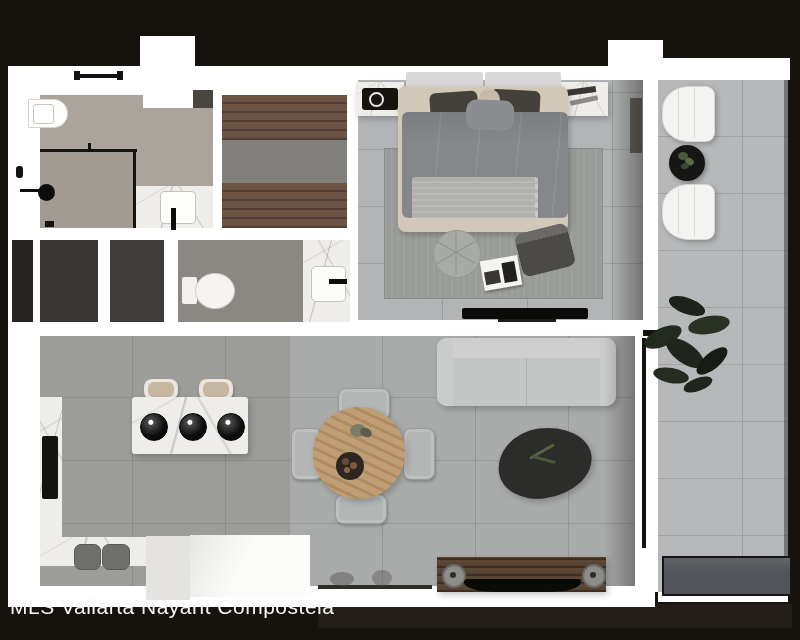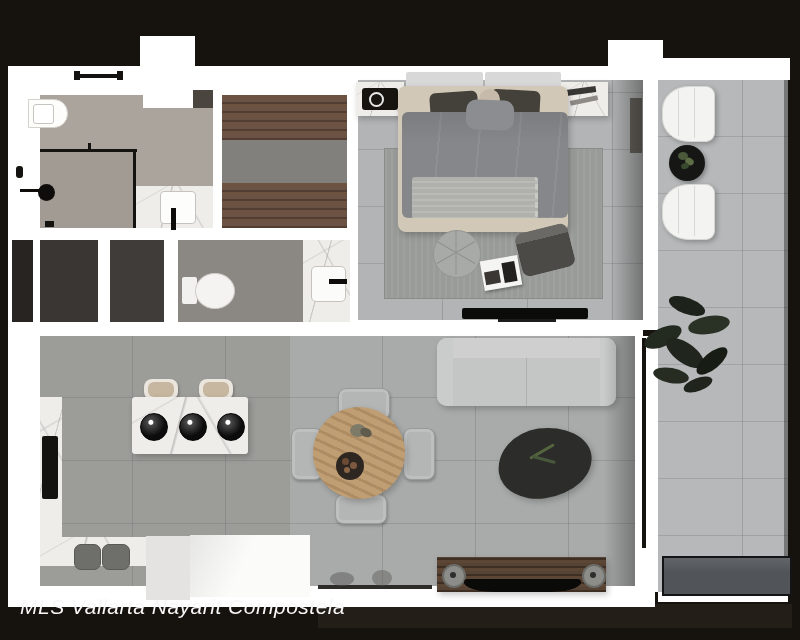--- a/index.html
+++ b/index.html
@@ -208,15 +208,15 @@
   <div class="abs leaf" style="left:668px;top:298px;width:38px;height:16px;background:#1d231b;transform:rotate(20deg);"></div>
   <div class="abs leaf" style="left:688px;top:316px;width:42px;height:18px;background:#2a3226;transform:rotate(-10deg);"></div>
   <div class="abs leaf" style="left:663px;top:343px;width:44px;height:20px;background:#20261d;transform:rotate(35deg);"></div>
   <div class="abs leaf" style="left:693px;top:353px;width:38px;height:16px;background:#171c15;transform:rotate(-40deg);"></div>
   <div class="abs leaf" style="left:653px;top:368px;width:36px;height:15px;background:#262c22;transform:rotate(10deg);"></div>
   <div class="abs leaf" style="left:683px;top:378px;width:30px;height:13px;background:#1f241c;transform:rotate(-20deg);"></div>
 
   <div class="abs" style="left:662px;top:556px;width:126px;height:36px;background:#515458;border:2px solid #141417;
        background-image:linear-gradient(180deg, rgba(255,255,255,.10), transparent 40%);"></div>
 
-  <div class="abs watermark" style="left:20px;top:595px;font-style:italic;">MLS Vallarta Nayarit Compostela</div>
+  <div class="abs watermark" style="left:10px;top:595px;">MLS Vallarta Nayarit Compostela</div>
 
 </div>
 
 </body></html>

